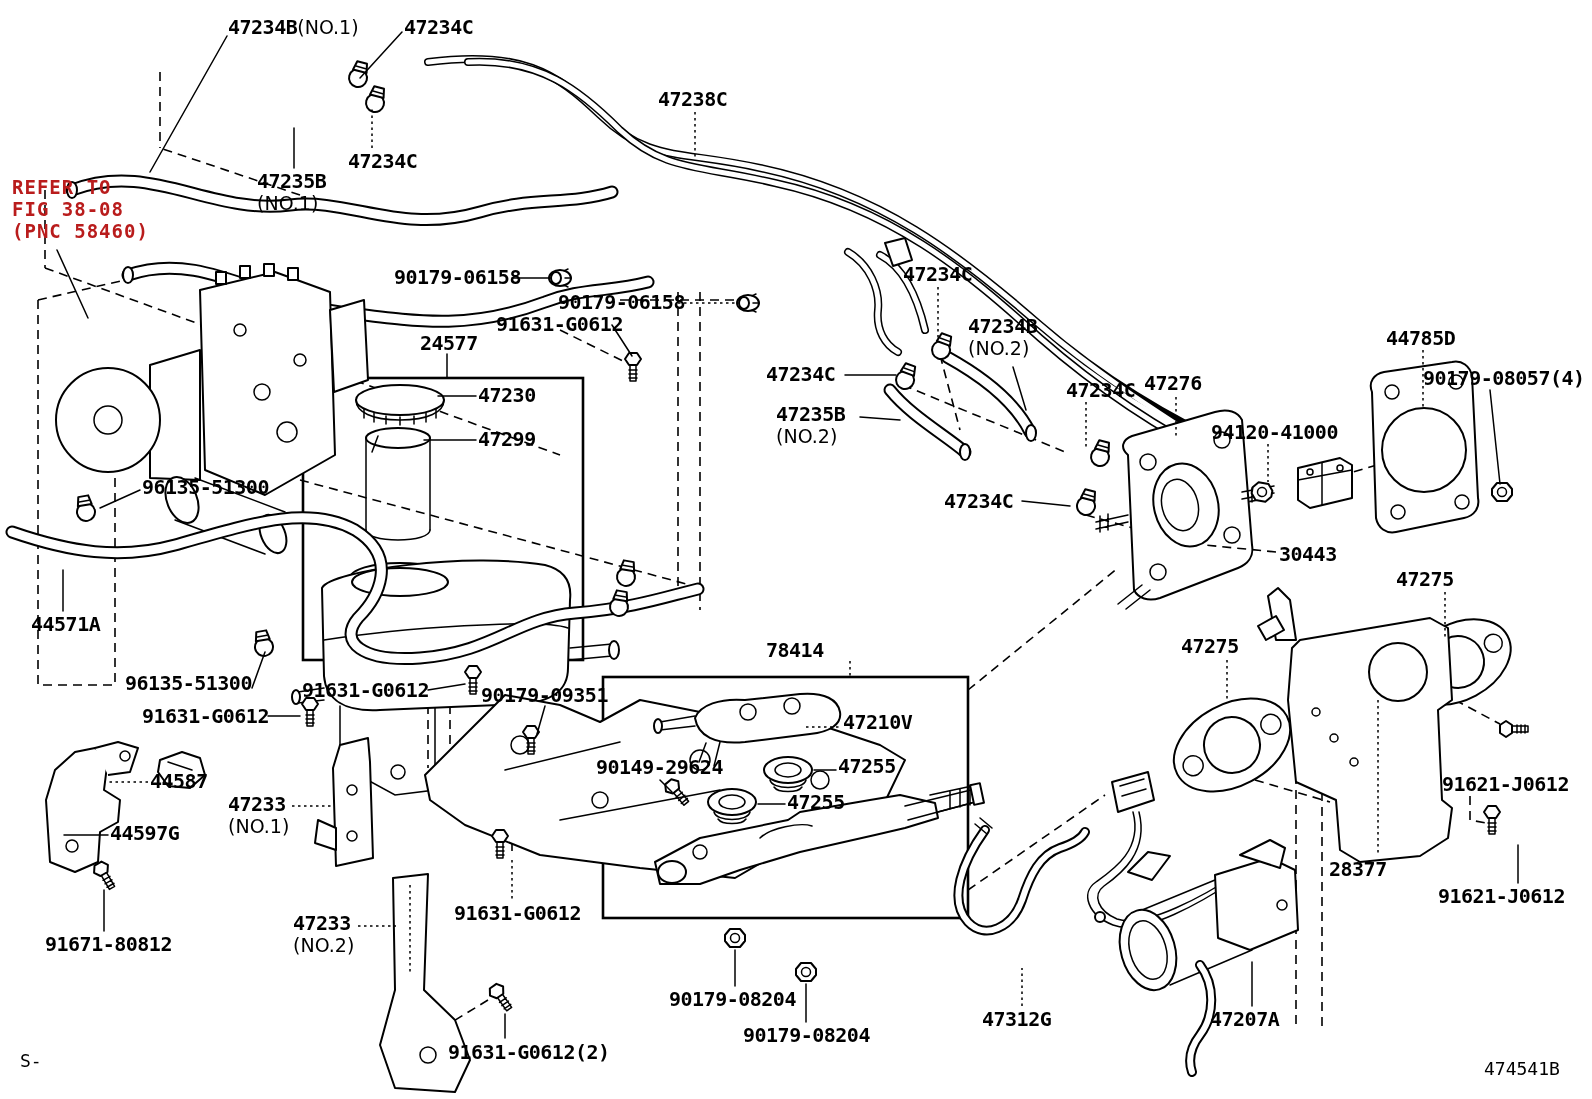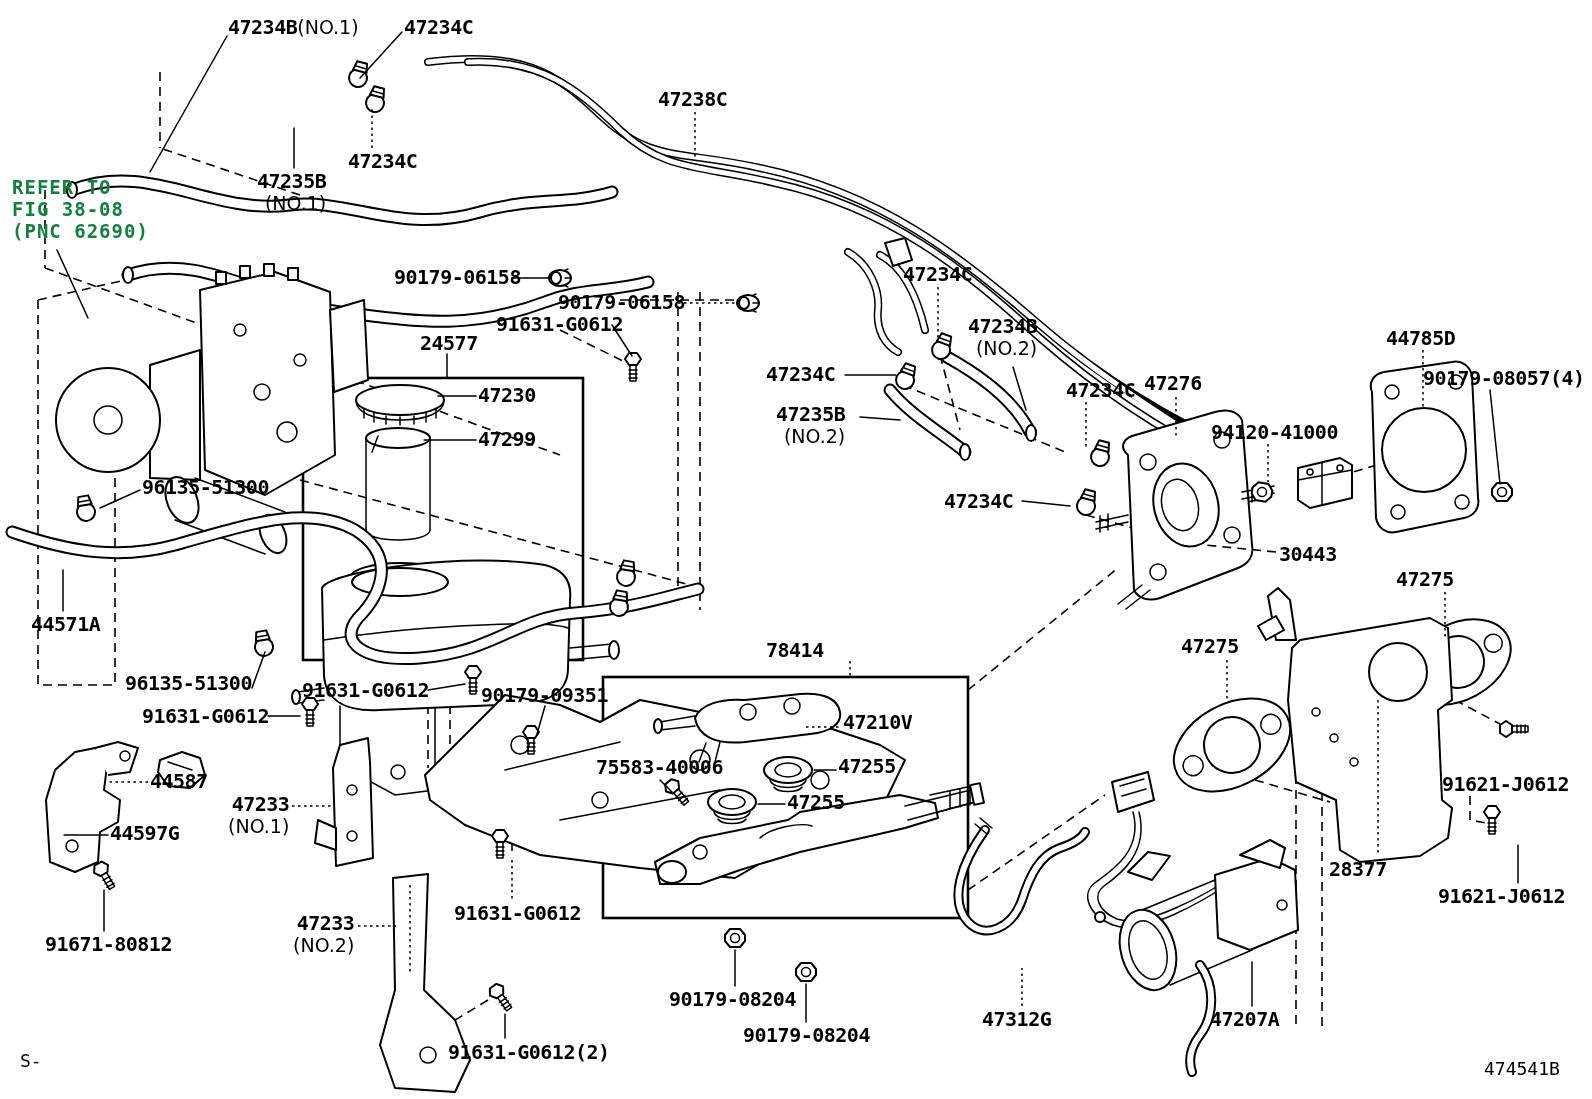--- a/index.html
+++ b/index.html
@@ -11,24 +11,24 @@
   .tubeO{stroke:#000;stroke-width:13;fill:none;stroke-linecap:round}
   .tubeI{stroke:#fff;stroke-width:9;fill:none;stroke-linecap:round}
   .pipeO{stroke:#000;stroke-width:8;fill:none;stroke-linecap:round}
   .pipeI{stroke:#fff;stroke-width:5;fill:none;stroke-linecap:round}
   .wireO{stroke:#000;stroke-width:10;fill:none;stroke-linecap:round}
   .wireI{stroke:#fff;stroke-width:6;fill:none;stroke-linecap:round}
   .dash{stroke:#000;stroke-width:1.6;fill:none;stroke-dasharray:9 6}
   .dot{stroke:#000;stroke-width:1.5;fill:none;stroke-dasharray:2.5 3.5}
   .box{fill:none;stroke:#000;stroke-width:2.6}
   .lbl{position:absolute;color:#000;font:bold 20px "DejaVu Sans Mono",monospace;
-       letter-spacing:-0.5px;white-space:nowrap;line-height:1.12;text-align:right;}
+       letter-spacing:-0.5px;white-space:nowrap;line-height:1.12;}
   .lbl .sub{font:400 19px "DejaVu Sans",sans-serif;letter-spacing:0;}
   .lbl.stack .sub{display:block;}
-  .note-line{position:absolute;color:#15803d;font:bold 19px "DejaVu Sans Mono",monospace;letter-spacing:1px;white-space:nowrap;}
+  .note-line{position:absolute;color:#b91c1c;font:bold 19px "DejaVu Sans Mono",monospace;letter-spacing:1px;white-space:nowrap;}
   .foot{position:absolute;color:#000;font:400 18px "DejaVu Sans Mono",monospace;}
 </style>
 </head>
 <body>
 
 <div id="page">
 
 <svg width="1592" height="1099" viewBox="0 0 1592 1099">
   <defs>
     <g id="g-bolt">
@@ -387,21 +387,21 @@
     <path class="thin" d="M735,986 V950"></path>
     <path class="thin" d="M806,1022 V984"></path>
     <path class="dot" d="M1022,1006 V968"></path>
     <path class="thin" d="M1252,1006 V962"></path>
     <path class="thin" d="M57,250 L88,318"></path>
   </g>
 </svg>
 
 <div class="note-line" style="left:12px;top:176px">REFER TO</div>
 <div class="note-line" style="left:12px;top:198px">FIG 38-08</div>
-<div class="note-line" style="left:12px;top:220px">(PNC 62690)</div>
+<div class="note-line" style="left:12px;top:220px">(PNC 58460)</div>
 
 <div class="lbl" style="left:228px;top:16px"><span>47234B</span><span class="sub">(NO.1)</span></div>
 <div class="lbl" style="left:404px;top:16px"><span>47234C</span></div>
 <div class="lbl" style="left:348px;top:150px"><span>47234C</span></div>
 <div class="lbl stack" style="left:257px;top:170px"><span>47235B</span><span class="sub">(NO.1)</span></div>
 <div class="lbl" style="left:658px;top:88px"><span>47238C</span></div>
 <div class="lbl" style="left:394px;top:266px"><span>90179-06158</span></div>
 <div class="lbl" style="left:558px;top:291px"><span>90179-06158</span></div>
 <div class="lbl" style="left:496px;top:313px"><span>91631-G0612</span></div>
 <div class="lbl" style="left:420px;top:332px"><span>24577</span></div>
@@ -429,21 +429,21 @@
 <div class="lbl" style="left:142px;top:705px"><span>91631-G0612</span></div>
 <div class="lbl" style="left:302px;top:679px"><span>91631-G0612</span></div>
 <div class="lbl" style="left:481px;top:684px"><span>90179-09351</span></div>
 <div class="lbl" style="left:150px;top:770px"><span>44587</span></div>
 <div class="lbl" style="left:110px;top:822px"><span>44597G</span></div>
 <div class="lbl" style="left:45px;top:933px"><span>91671-80812</span></div>
 <div class="lbl stack" style="left:228px;top:793px"><span>47233</span><span class="sub">(NO.1)</span></div>
 <div class="lbl stack" style="left:293px;top:912px"><span>47233</span><span class="sub">(NO.2)</span></div>
 <div class="lbl" style="left:454px;top:902px"><span>91631-G0612</span></div>
 <div class="lbl" style="left:448px;top:1041px"><span>91631-G0612(2)</span></div>
-<div class="lbl" style="left:596px;top:756px"><span>75583-40006</span></div>
+<div class="lbl" style="left:596px;top:756px"><span>90149-29624</span></div>
 <div class="lbl" style="left:766px;top:639px"><span>78414</span></div>
 <div class="lbl" style="left:843px;top:711px"><span>47210V</span></div>
 <div class="lbl" style="left:838px;top:755px"><span>47255</span></div>
 <div class="lbl" style="left:787px;top:791px"><span>47255</span></div>
 <div class="lbl" style="left:669px;top:988px"><span>90179-08204</span></div>
 <div class="lbl" style="left:743px;top:1024px"><span>90179-08204</span></div>
 <div class="lbl" style="left:982px;top:1008px"><span>47312G</span></div>
 <div class="lbl" style="left:1210px;top:1008px"><span>47207A</span></div>
 
 <div class="foot" style="left:20px;top:1050px">S-</div>

